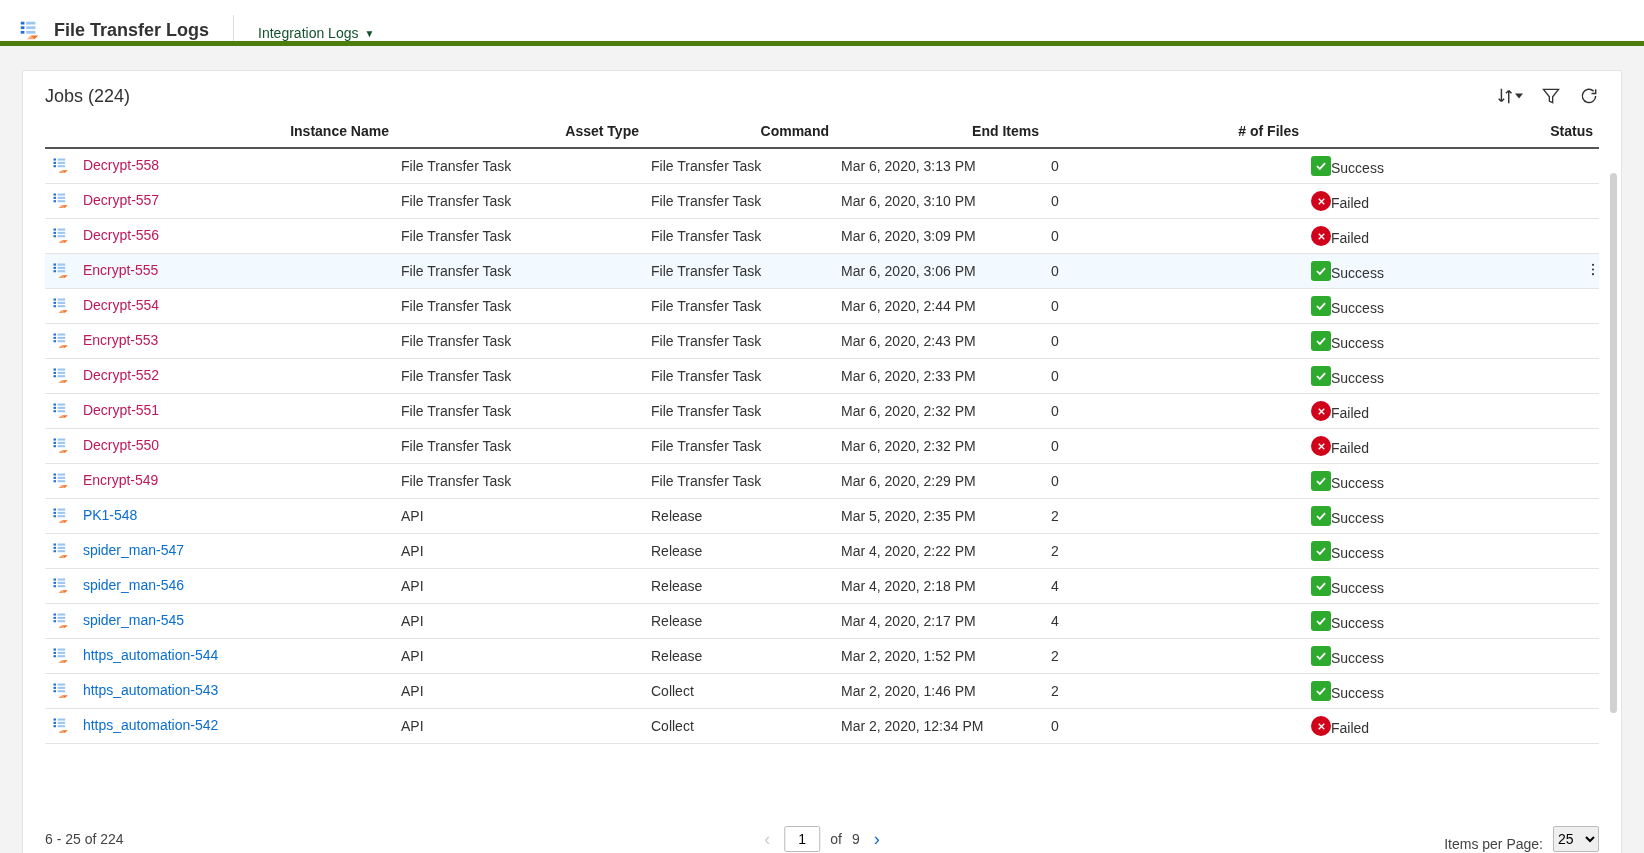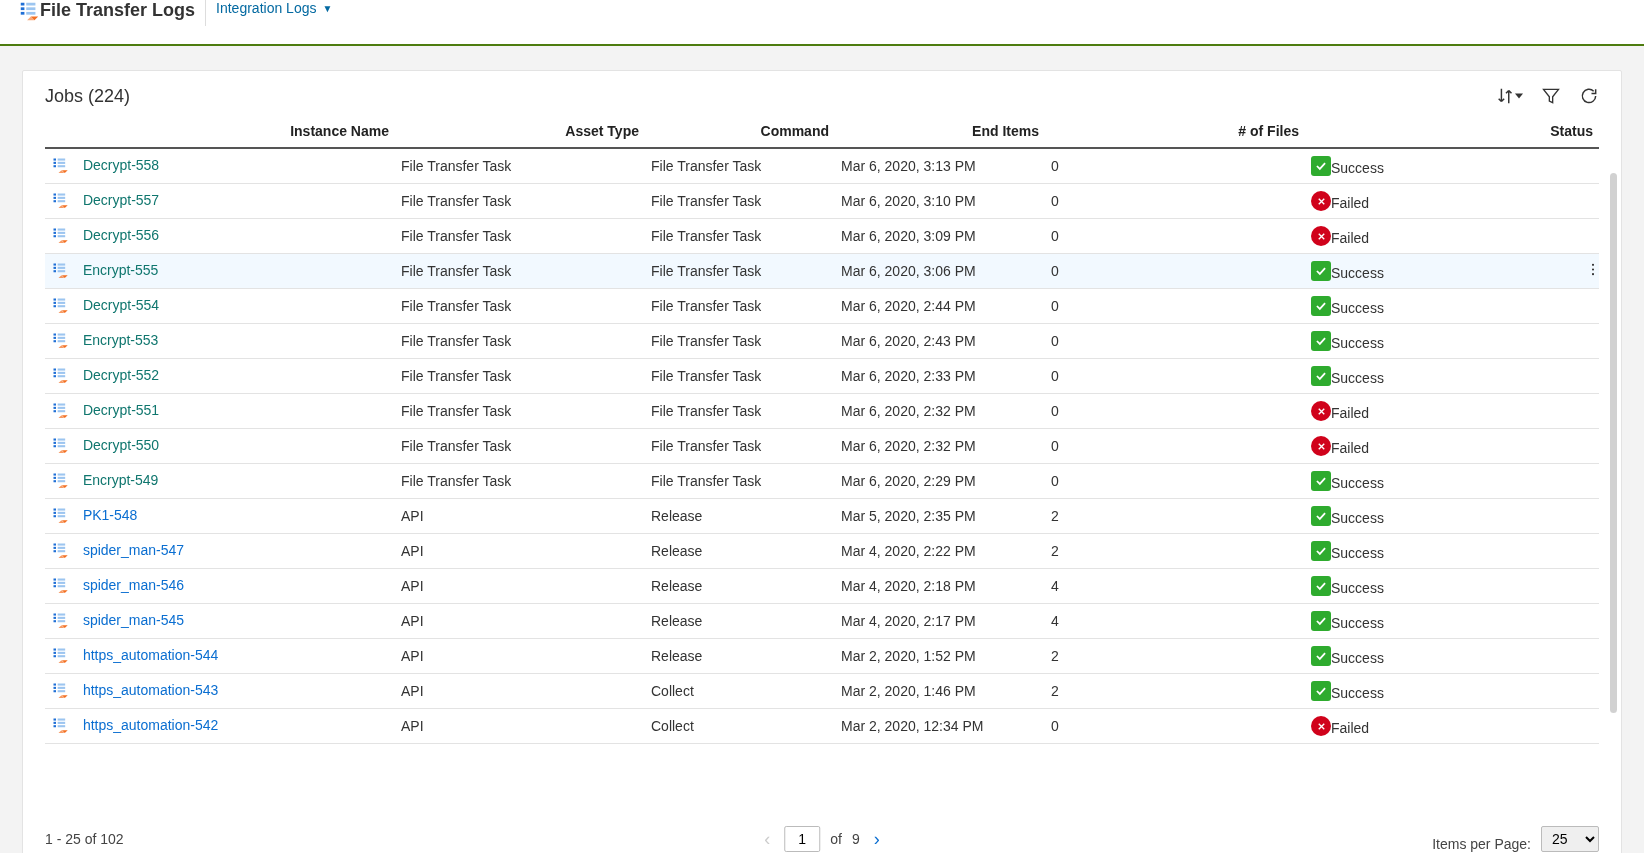--- a/index.html
+++ b/index.html
@@ -7,33 +7,33 @@
     font-family: "Segoe UI", Arial, sans-serif;
     font-size: 14px;
     color: #222;
     background: #f3f3f3;
     width: 1644px;
     height: 853px;
     overflow: hidden;
   }
   .topbar {
     display: flex;
-    align-items: flex-start;
+    align-items: flex-end;
     height: 46px;
     background: #fff;
-    border-bottom: 2px solid #4d7c0f;
+    border-bottom: 5px solid #4d7c0f;
     padding: 0 18px;
-    gap: 0;
+    gap: 14px;
   }
   .topbar .app-icon { width: 22px; height: 22px; display: inline-block; }
   .topbar .title { font-size: 18px; font-weight: 600; color: #333; }
   .topbar .divider { width: 1px; height: 26px; background: #ddd; margin: 0 10px; }
   .topbar .dropdown {
     display: flex; align-items: center; gap: 6px; cursor: pointer;
-    font-size: 14px; color: #0369a1;
+    font-size: 14px; color: #14532d;
   }
   .topbar .dropdown .caret { font-size: 10px; }
 
   .panel {
     margin: 24px 22px 10px 22px;
     background: #fff;
     border: 1px solid #e3e3e3;
     border-radius: 2px;
     height: 799px;
     display: flex;
@@ -83,21 +83,21 @@
 
   .col-instance { width: 350px; }
   .col-asset    { width: 250px; }
   .col-command  { width: 190px; }
   .col-endtime  { width: 210px; }
   .col-files    { width: 260px; }
   .col-status   { width: auto; }
 
   .row-icon { width: 20px; height: 20px; display: inline-block; vertical-align: middle; margin-right: 8px; }
   .instance-link { color: #0a6ed1; cursor: pointer; }
-  .instance-text { color: #0f766e; text-align: right; }
+  .instance-text { color: #be185d; text-align: right; }
 
   .status-cell { display: flex; align-items: flex-end; }
   .status-icon {
     width: 20px; height: 20px; display: inline-flex; align-items: center; justify-content: center;
     border-radius: 3px; color: #fff; font-size: 13px; flex-shrink: 0;
   }
   .status-success { background: #2eab2e; }
   .status-failed  { background: #d0021b; border-radius: 50%; }
   .status-failed svg { width: 11px; height: 11px; }
 
@@ -119,21 +119,21 @@
   .pager .range { }
   .pager .center { display: flex; align-items: center; gap: 10px; position: absolute; left: 50%; transform: translateX(-50%); }
   .pager .page-input {
     width: 36px; height: 26px; text-align: center;
     border: 1px solid #bbb; border-radius: 2px; font-size: 14px;
   }
   .pager .nav-btn { cursor: pointer; font-size: 18px; color: #0a6ed1; user-select: none; padding: 0 4px; }
   .pager .nav-btn.disabled { color: #ccc; cursor: default; }
   .pager .right { display: flex; align-items: flex-end; gap: 10px; }
   .pager select {
-    height: 26px; border: 1px solid #bbb; border-radius: 2px; font-size: 14px; padding: 0 6px;
+    height: 26px; border: 1px solid #bbb; border-radius: 2px; font-size: 14px; padding: 0 0;
   }
 
   .scrollbar-vis {
     position: absolute;
     right: 4px;
     top: 58px;
     width: 7px;
     height: 540px;
     background: rgba(0,0,0,0.18);
     border-radius: 4px;
@@ -724,21 +724,21 @@
       </div>
 
     </td>
           </tr>
         </tbody>
     </table>
     <div class="scrollbar-vis"></div>
   </div>
 
   <div class="pager">
-    <div class="range">1 - 25  of  102</div>
+    <div class="range">6 - 25  of  224</div>
     <div class="center">
       <span class="nav-btn disabled">‹</span>
       <input class="page-input" value="1" style="">
       <span>of</span>
       <span>9</span>
       <span class="nav-btn">›</span>
     </div>
     <div class="right">
       <span>Items per Page:</span>
       <select id="ipp-select"><option value="10">10</option><option value="25" selected="">25</option><option value="50">50</option><option value="100">100</option></select>

